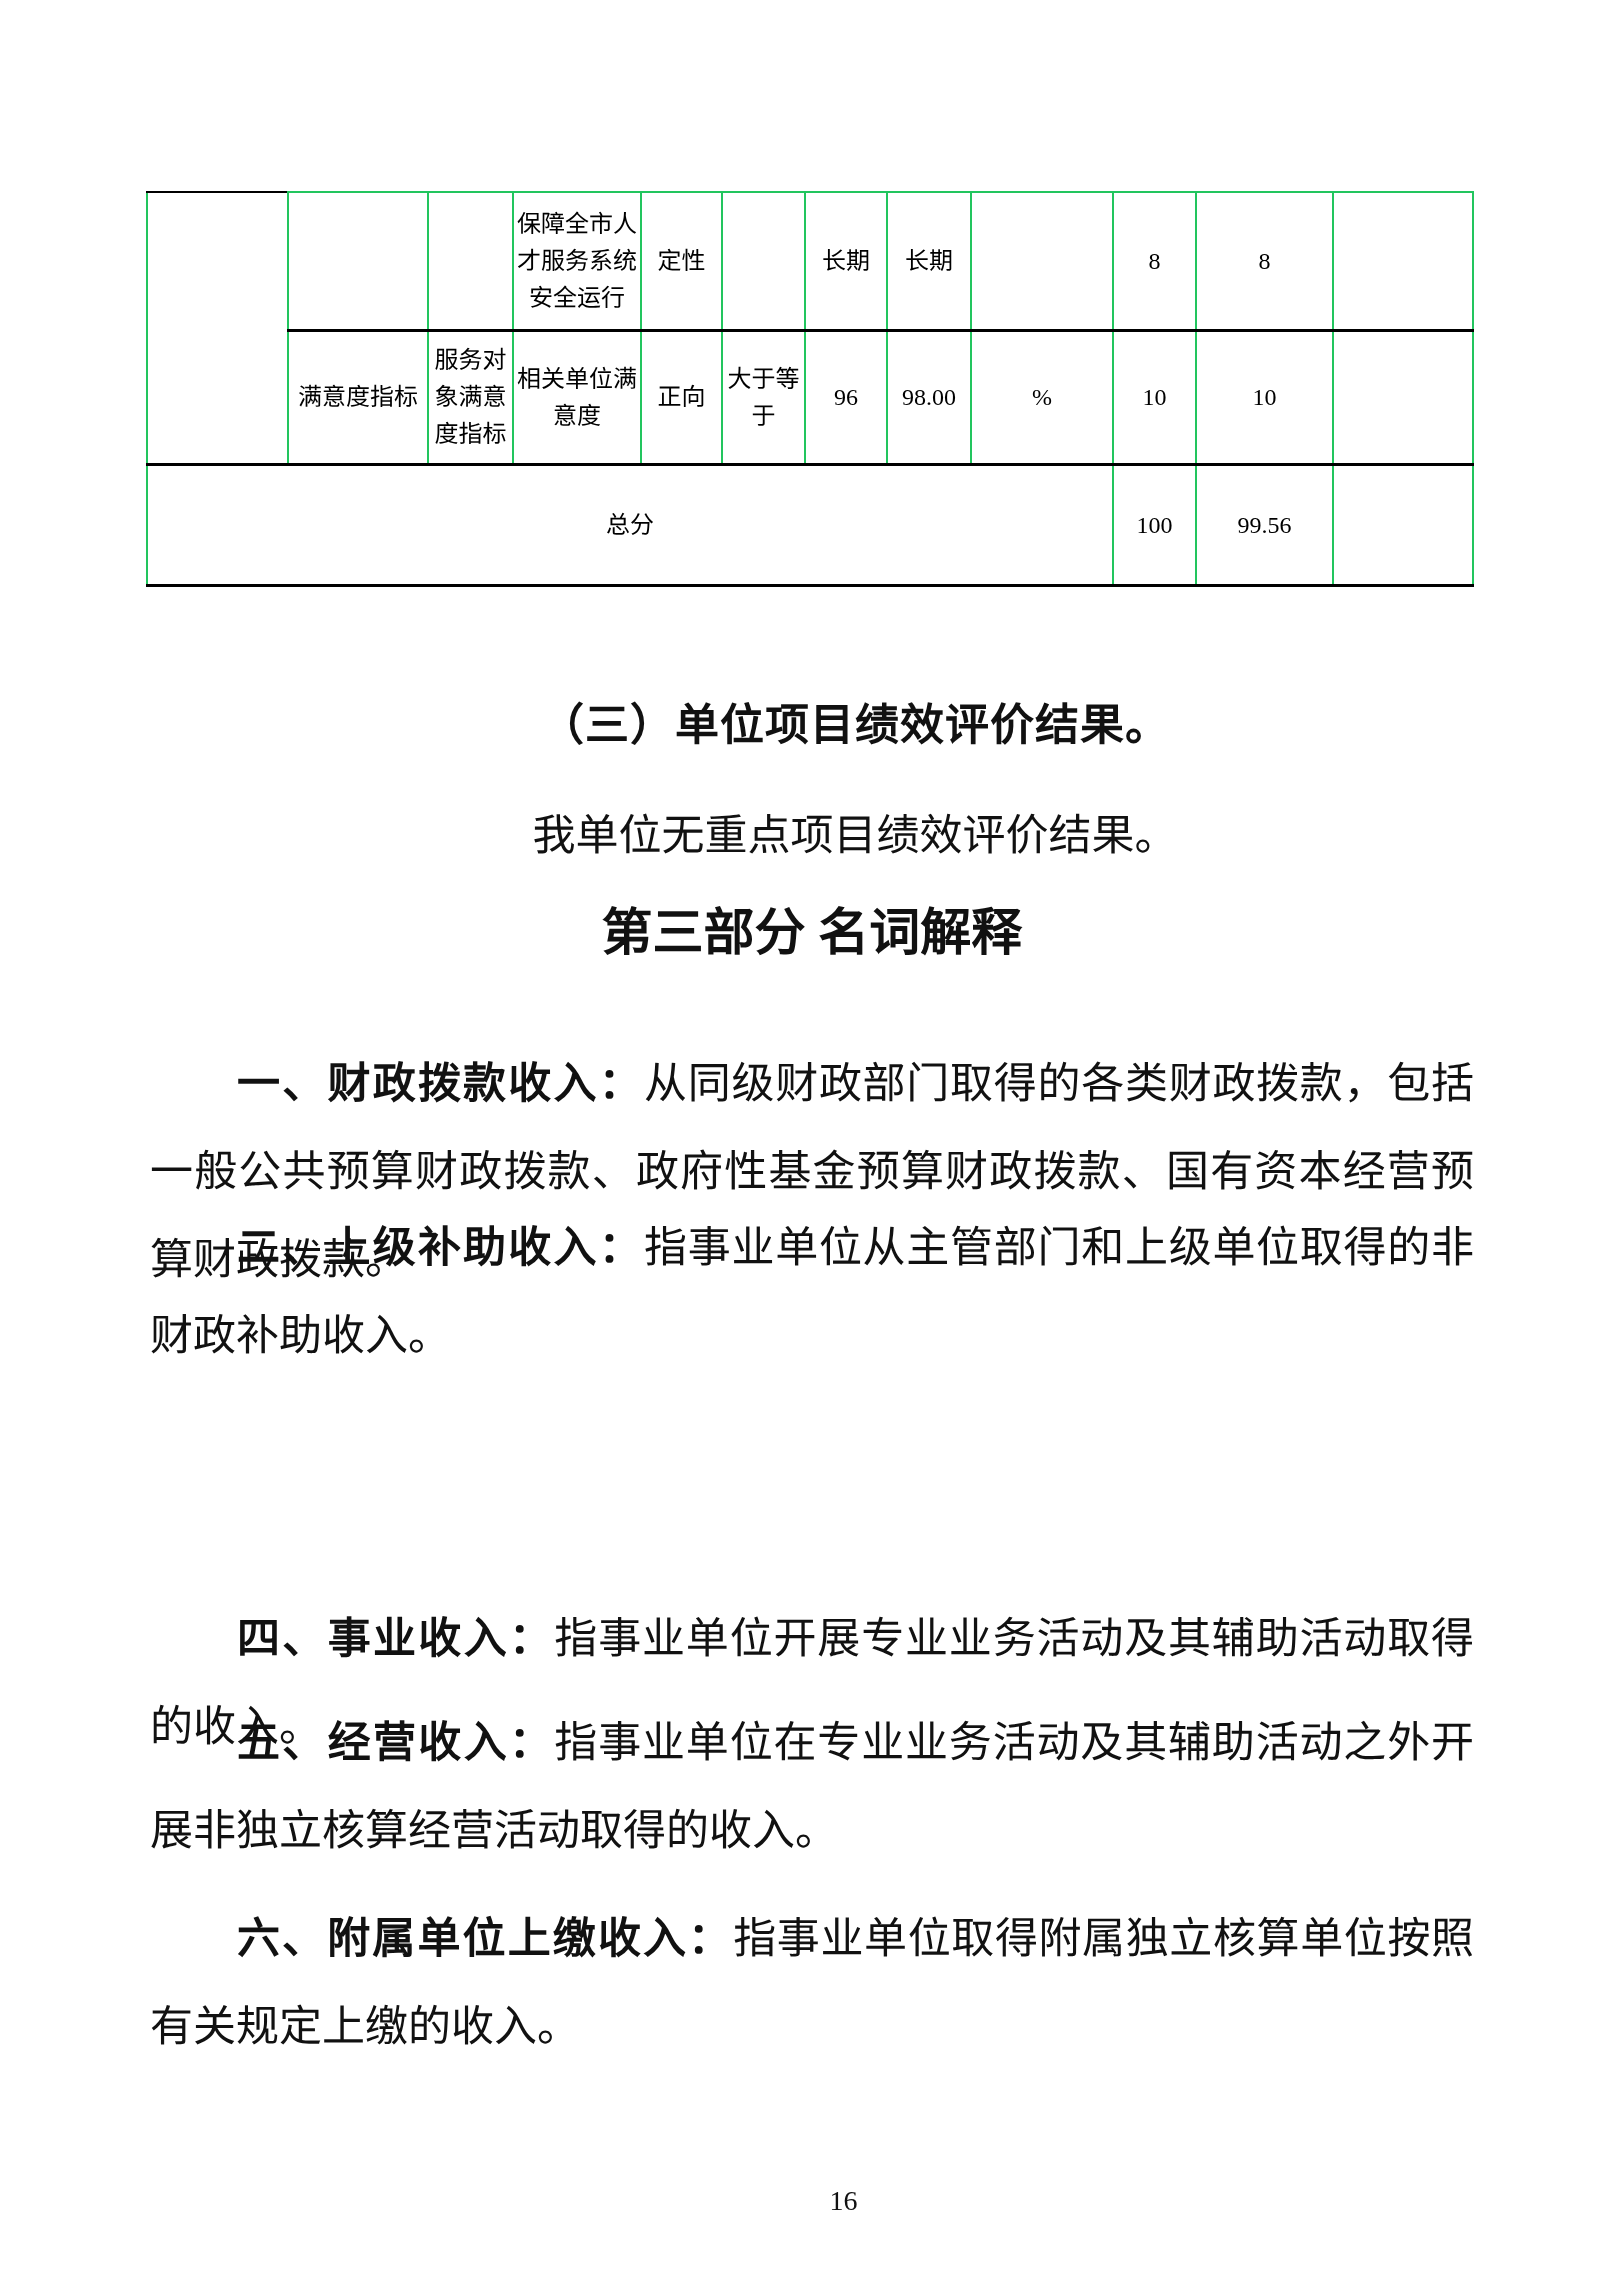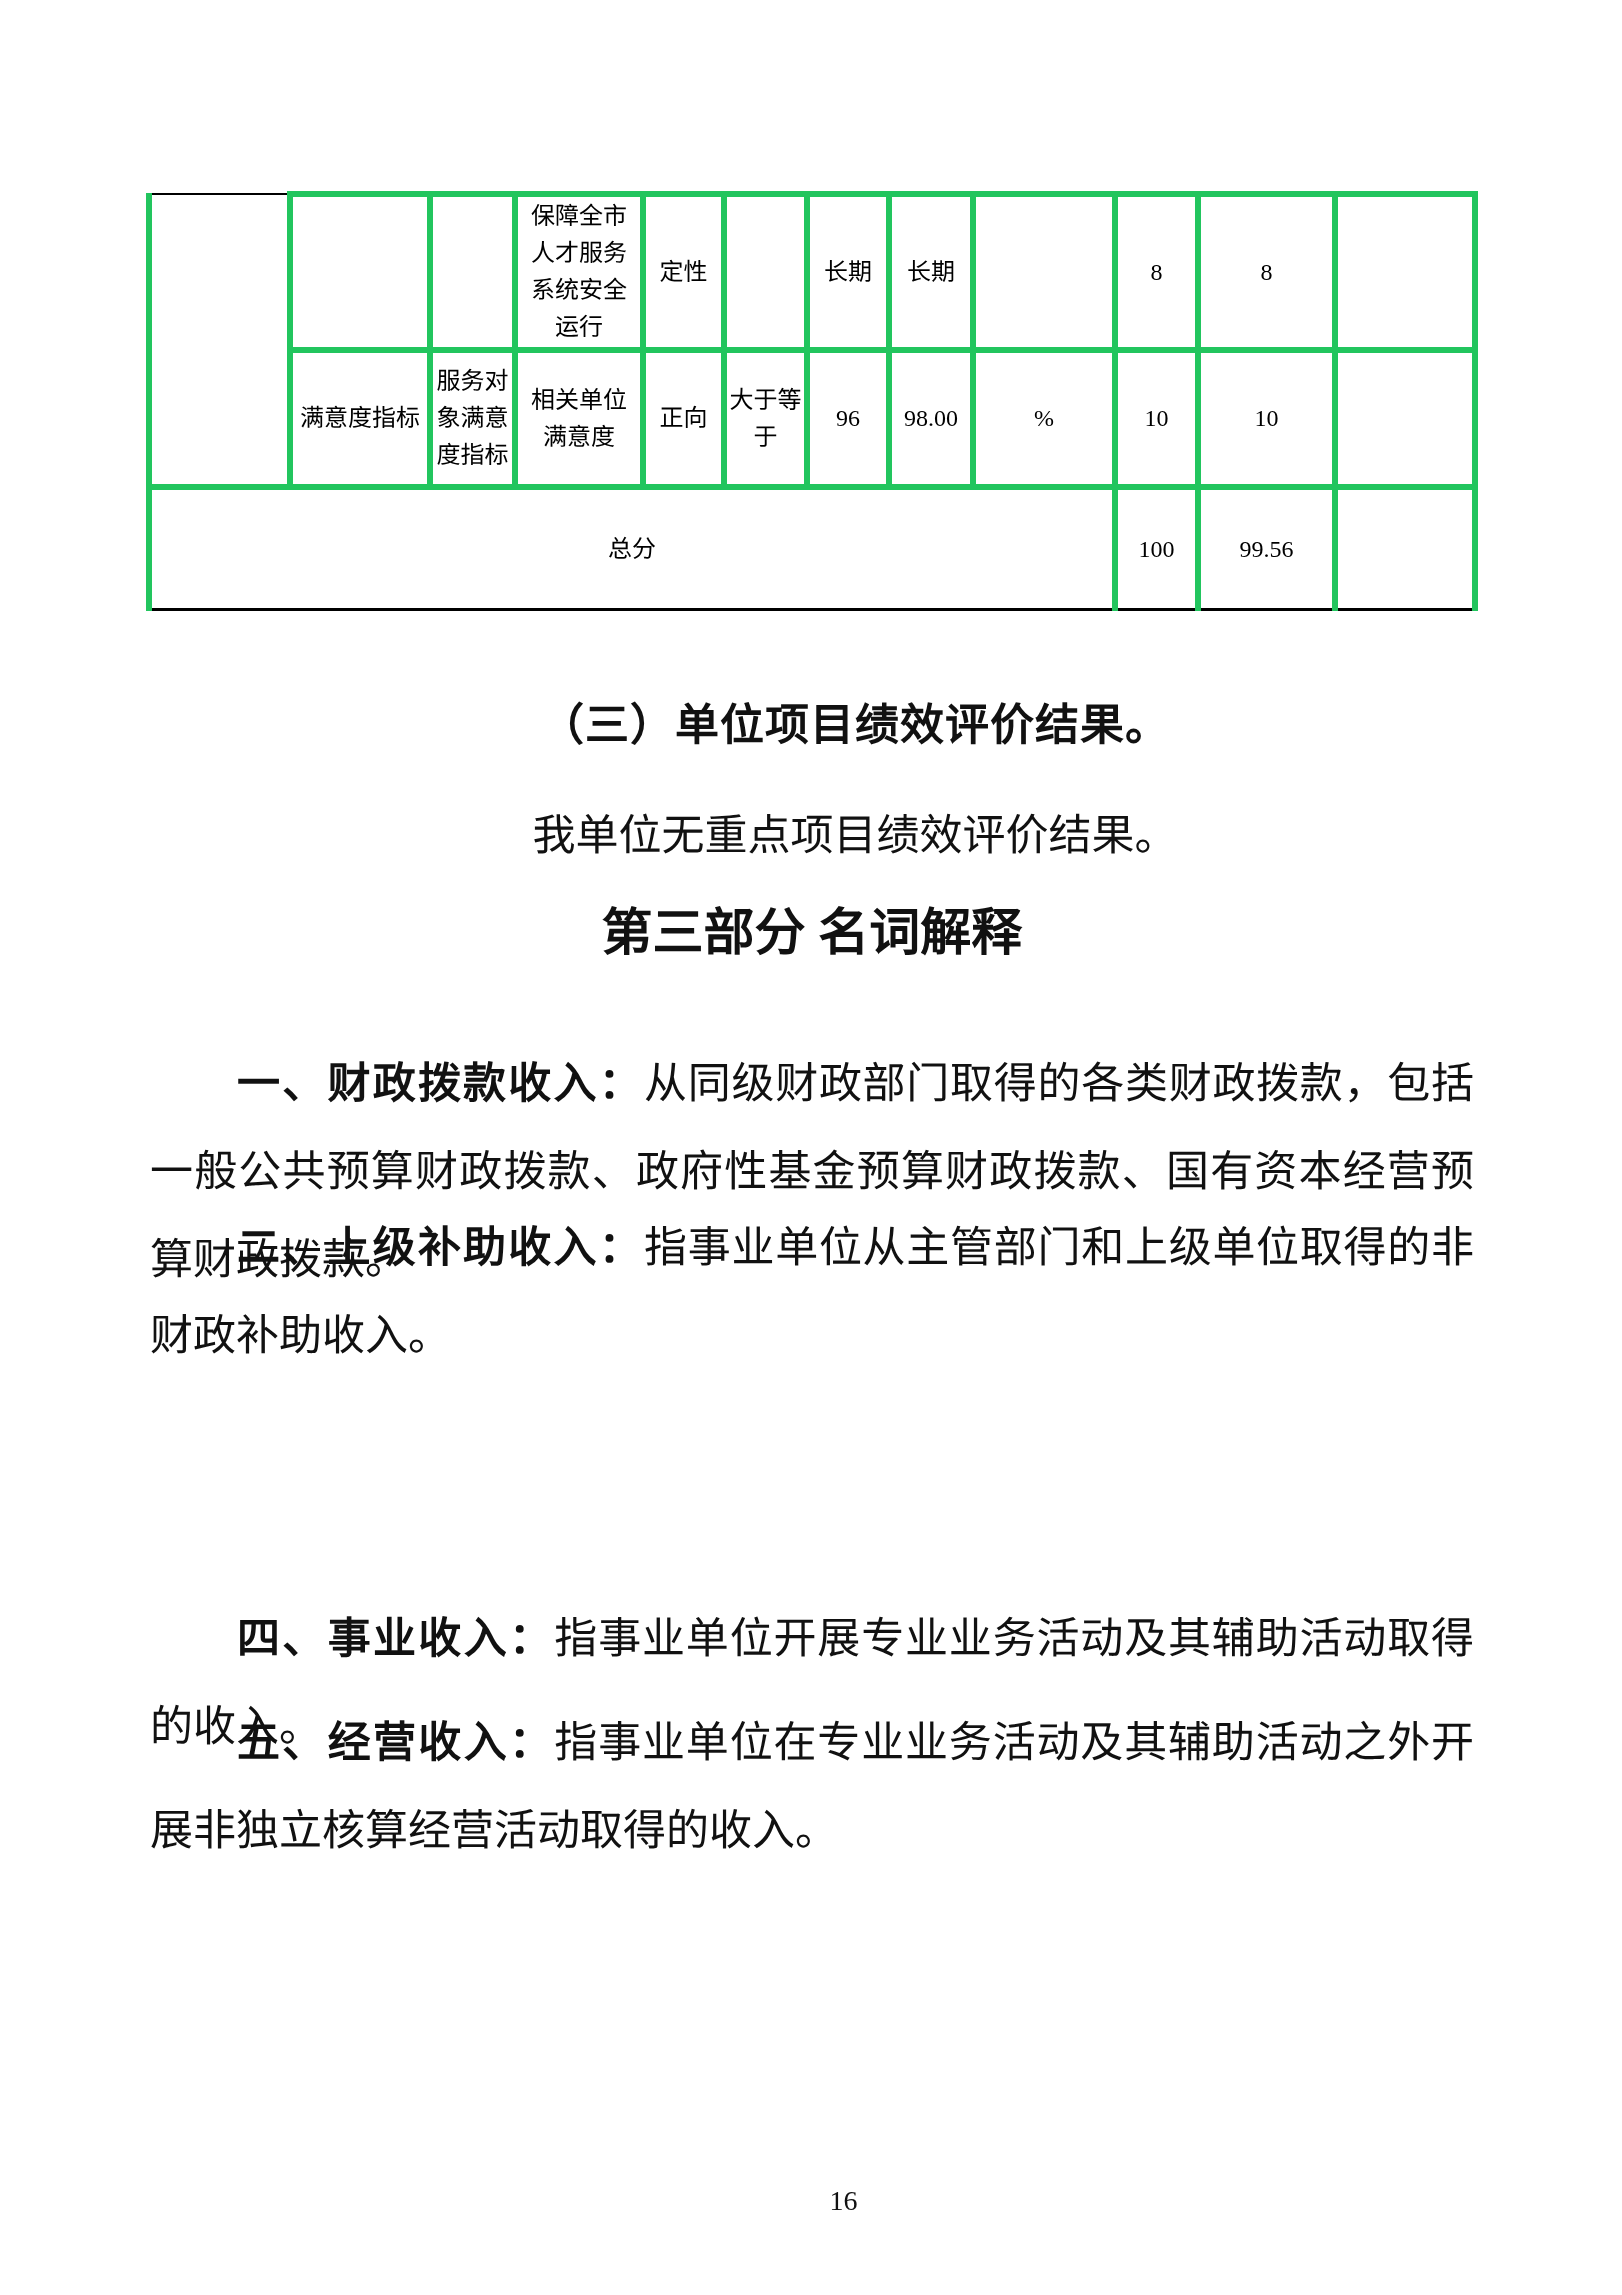--- a/index.html
+++ b/index.html
@@ -19,21 +19,21 @@
     left: 146px;
     top: 191px;
     width: 1326px;
     border-collapse: collapse;
     table-layout: fixed;
     font-size: 24px;
     line-height: 37px;
     color: #000;
   }
   .score-table td {
-    border: 6px solid #22c55e;
+    border: 2px solid #22c55e;
     padding: 1px 2px;
     text-align: center;
     vertical-align: middle;
     overflow: hidden;
   }
   .score-table tr.r1 td { height: 134px; }
   .score-table tr.r2 td { height: 129px; border-top: 3.6px solid #000; }
   .score-table tr.r3 td { height: 116px; border-top: 3.6px solid #000; border-bottom: 3.1px solid #000; }
   .score-table td.merged { border-top: 2px solid #000; }
 
@@ -148,17 +148,18 @@
 
   <p class="textblock term-para" style="top:1040px"><span class="lead">一、财政拨款收入：</span><span>从同级财政部门取得的各类财政拨款，包括一般公共预算财政拨款、政府性基金预算财政拨款、国有资本经营预算财政拨款。</span></p>
 
   <p class="textblock term-para" style="top:1204px"><span class="lead">二、上级补助收入：</span><span>指事业单位从主管部门和上级单位取得的非财政补助收入。</span></p>
 
 
   <p class="textblock term-para" style="top:1595px"><span class="lead">四、事业收入：</span><span>指事业单位开展专业业务活动及其辅助活动取得的收入。</span></p>
 
   <p class="textblock term-para" style="top:1699px"><span class="lead">五、经营收入：</span><span>指事业单位在专业业务活动及其辅助活动之外开展非独立核算经营活动取得的收入。</span></p>
 
+  <p class="textblock term-para" style="top:1895px"><span class="lead">六、附属单位上缴收入：</span><span>指事业单位取得附属独立核算单位按照有关规定上缴的收入。</span></p>
 
   <div class="page-number">16</div>
 
 </div>
 
 
 </body></html>

